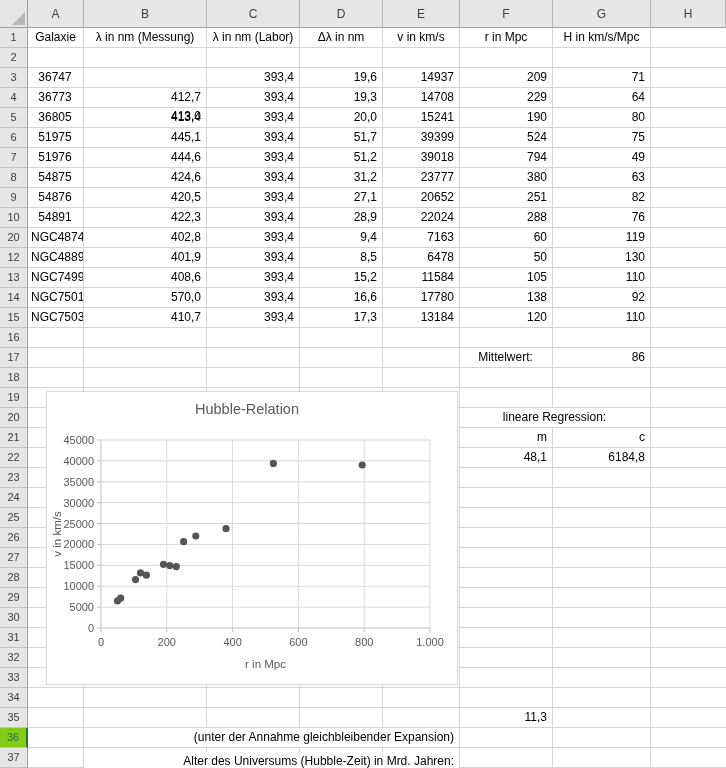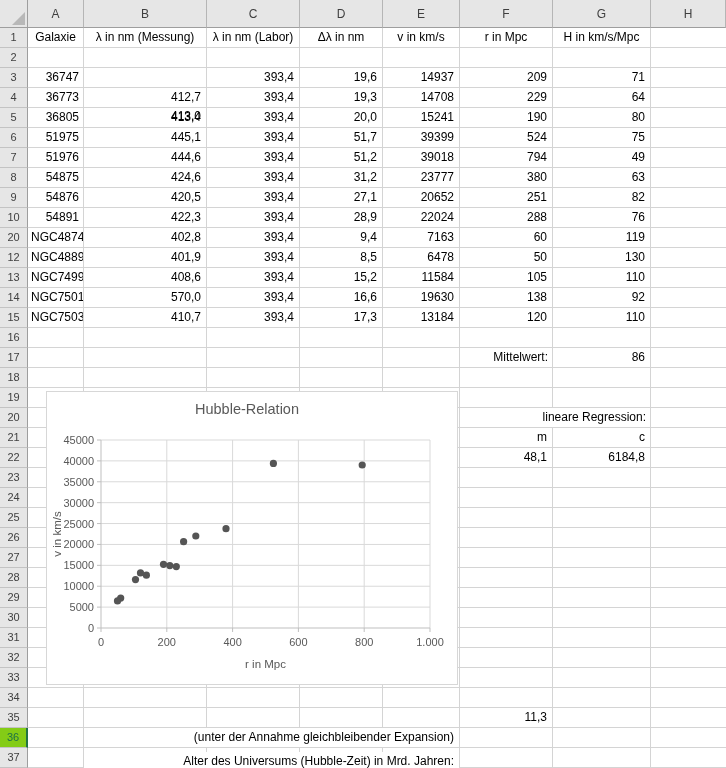--- a/index.html
+++ b/index.html
@@ -21,21 +21,21 @@
   .rowhdr.sel{background:#84cc16;color:#1e7145;border-right:2px solid #217346;}
   
   #sheet{position:absolute;left:28px;top:28px;width:698px;height:740px;z-index:0;
          background:repeating-linear-gradient(to bottom,transparent 0,transparent 19px,#d4d4d4 19px,#d4d4d4 20px);}
   .vline{position:absolute;top:28px;bottom:0;width:1px;background:#d4d4d4;z-index:1;}
   
   .cell{position:absolute;height:19px;line-height:19px;font-size:12px;color:#000;
         white-space:nowrap;overflow:hidden;box-sizing:border-box;padding:0 4px;z-index:2;}
   .cell.right{text-align:right;padding-right:5px;}
   .cell.center{text-align:center;}
-  .cell.left{text-align:right;padding-left:3px;}
+  .cell.left{text-align:center;padding-left:3px;}
   .cell.bg{background:#fff;}
   
   #chart{position:absolute;left:46px;top:391px;width:412px;height:294px;background:#fff;
          border:1px solid #d7d7d7;box-sizing:border-box;z-index:3;}
 </style>
 </head>
 <body>
 
 <div id="app">
   <div id="sheet"></div>
@@ -130,21 +130,21 @@
       <div class="cell right" style="left: 84px; width: 122px; top: 268px;">408,6</div>
       <div class="cell right" style="left: 207px; width: 92px; top: 268px;">393,4</div>
       <div class="cell right" style="left: 300px; width: 82px; top: 268px;">15,2</div>
       <div class="cell right" style="left: 383px; width: 76px; top: 268px;">11584</div>
       <div class="cell right" style="left: 460px; width: 92px; top: 268px;">105</div>
       <div class="cell right" style="left: 553px; width: 97px; top: 268px;">110</div>
       <div class="cell left" style="left: 28px; width: 55px; top: 288px;">NGC7501</div>
       <div class="cell right" style="left: 84px; width: 122px; top: 288px;">570,0</div>
       <div class="cell right" style="left: 207px; width: 92px; top: 288px;">393,4</div>
       <div class="cell right" style="left: 300px; width: 82px; top: 288px;">16,6</div>
-      <div class="cell right" style="left: 383px; width: 76px; top: 288px;">19630</div>
+      <div class="cell right" style="left: 383px; width: 76px; top: 288px;">17780</div>
       <div class="cell right" style="left: 460px; width: 92px; top: 288px;">138</div>
       <div class="cell right" style="left: 553px; width: 97px; top: 288px;">92</div>
       <div class="cell left" style="left: 28px; width: 55px; top: 308px;">NGC7503</div>
       <div class="cell right" style="left: 84px; width: 122px; top: 308px;">410,7</div>
       <div class="cell right" style="left: 207px; width: 92px; top: 308px;">393,4</div>
       <div class="cell right" style="left: 300px; width: 82px; top: 308px;">17,3</div>
       <div class="cell right" style="left: 383px; width: 76px; top: 308px;">13184</div>
       <div class="cell right" style="left: 460px; width: 92px; top: 308px;">120</div>
       <div class="cell right" style="left: 553px; width: 97px; top: 308px;">110</div>
       <div class="cell left" style="left: 460px; width: 92px; top: 348px;">Mittelwert:</div>

